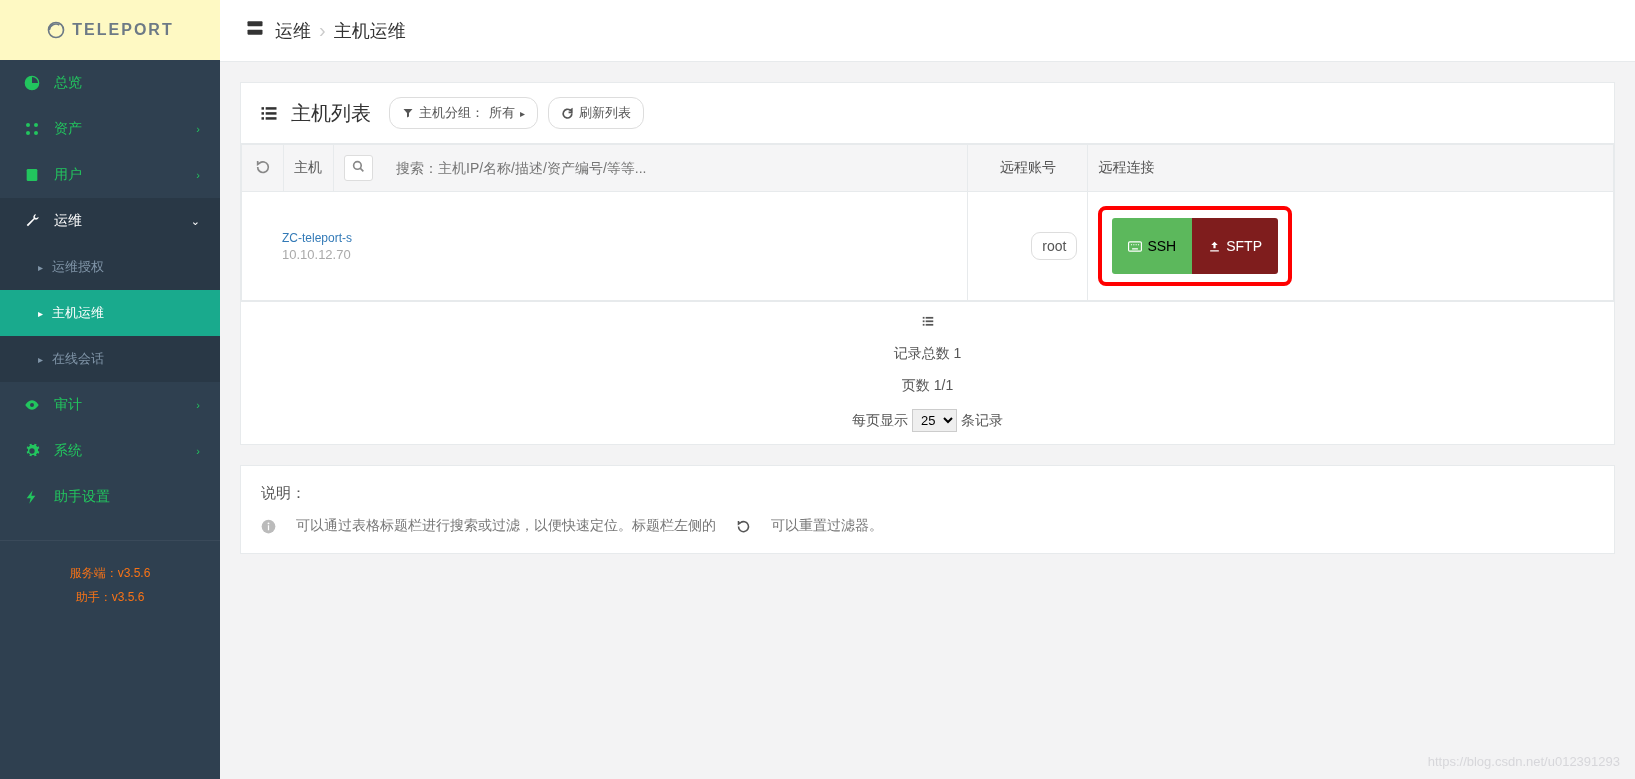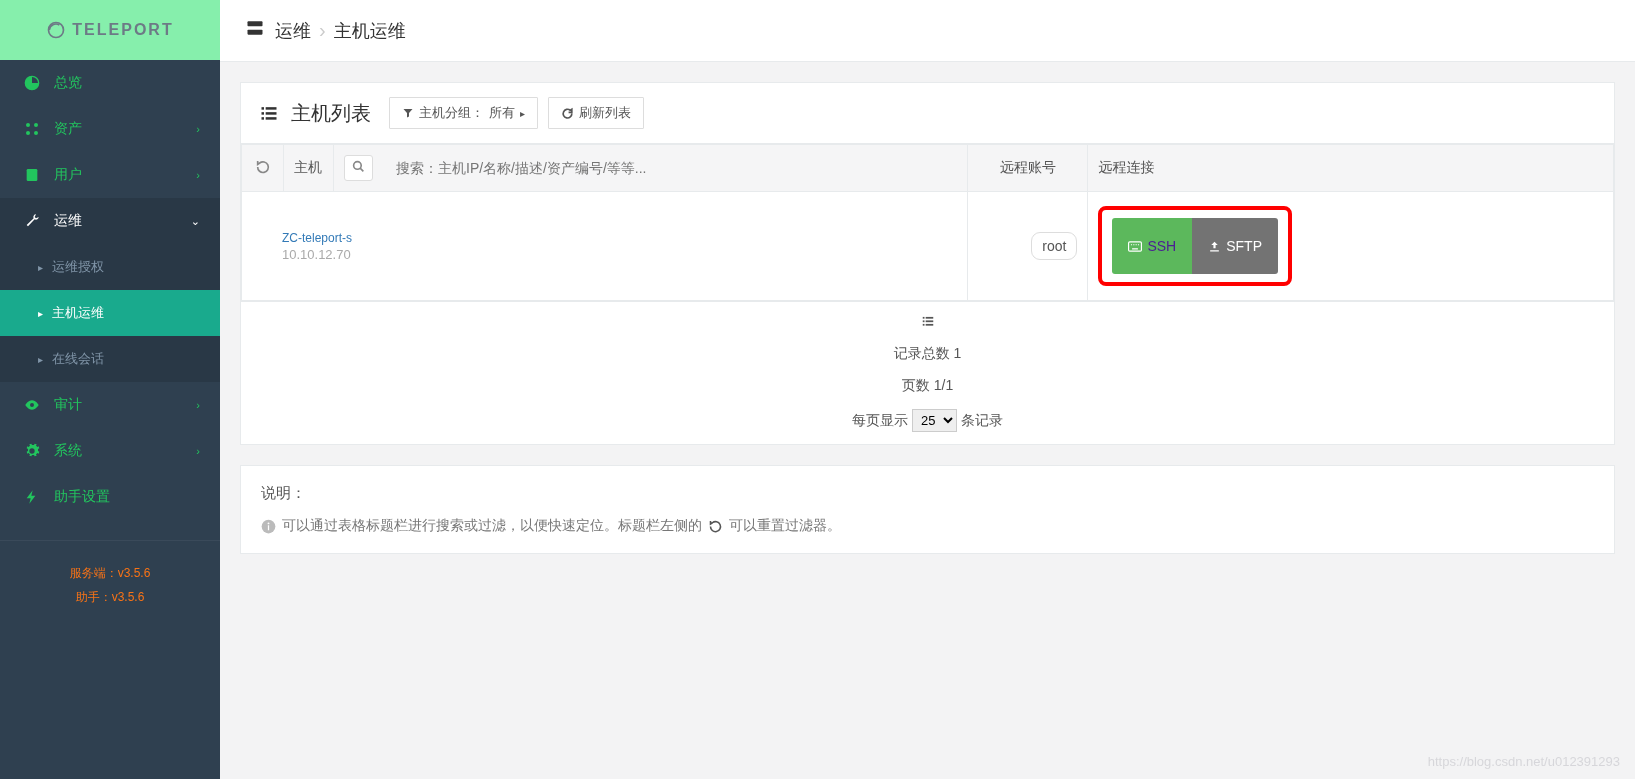--- a/index.html
+++ b/index.html
@@ -1,21 +1,21 @@
 <!DOCTYPE html>
 <html><head>
   <meta charset="utf-8">
   <style>
     * { margin: 0; padding: 0; box-sizing: border-box; }
     body { font-family: "Helvetica Neue", Helvetica, Arial, "Microsoft YaHei", sans-serif; font-size: 14px; color: #676a6c; background: #f3f3f4; }
     .wrapper { display: flex; min-height: 779px; }
     
     
     .sidebar { width: 220px; background: #2f4050; color: #a7b1c2; flex-shrink: 0; display: flex; flex-direction: column; }
-    .logo-area { height: 60px; background: #86efac; display: flex; align-items: center; justify-content: center; color: #6d7a86; letter-spacing: 2px; font-size: 16px; font-weight: 600; }
+    .logo-area { height: 60px; background: #fef9c3; display: flex; align-items: center; justify-content: center; color: #6d7a86; letter-spacing: 2px; font-size: 16px; font-weight: 600; }
     .logo-area svg { margin-right: 6px; }
     .user-block { padding: 15px 15px 15px 12px; display: flex; align-items: center; background: #2f4050; }
     .avatar { width: 38px; height: 38px; border-radius: 50%; background: #f8e8d8; margin-right: 12px; position: relative; overflow: hidden; }
     .avatar::before { content: ""; position: absolute; top: 6px; left: 50%; transform: translateX(-50%); width: 18px; height: 18px; background: #f8e0c8; border-radius: 50%; }
     .avatar::after { content: ""; position: absolute; top: 3px; left: 50%; transform: translateX(-50%); width: 24px; height: 14px; background: #4a3528; border-radius: 50% 50% 0 0; }
     .user-info .username { color: #fff; font-size: 15px; font-weight: 600; }
     .user-info .role { color: #8095a8; font-size: 12px; margin-top: 2px; }
     .user-info .role::after { content: " ▸"; font-size: 10px; }
     .nav-menu { list-style: none; }
     .nav-menu li { position: relative; }
@@ -32,47 +32,47 @@
     
     
     .main { flex: 1; display: flex; flex-direction: column; min-width: 0; }
     .breadcrumb-bar { background: #fff; border-bottom: 1px solid #e7eaec; padding: 18px 25px; display: flex; align-items: center; font-size: 18px; color: #333; }
     .breadcrumb-bar .icon { margin-right: 10px; }
     .breadcrumb-bar .sep { color: #ccc; margin: 0 8px; font-size: 20px; }
     .content { padding: 20px; }
     .panel { background: #fff; margin-bottom: 20px; border: 1px solid #e7eaec; }
     .panel-header { padding: 14px 18px; border-bottom: 1px solid #e7eaec; display: flex; align-items: center; gap: 10px; }
     .panel-title { font-size: 20px; color: #333; display: flex; align-items: center; gap: 12px; margin-right: 8px; }
-    .btn { border: 1px solid #ddd; background: #fff; padding: 6px 12px; font-size: 13px; border-radius: 1px; cursor: pointer; display: inline-flex; align-items: center; gap: 5px; color: #555; }
+    .btn { border: 1px solid #ddd; background: #fff; padding: 6px 12px; font-size: 13px; border-radius: 12px; cursor: pointer; display: inline-flex; align-items: center; gap: 5px; color: #555; }
     .btn .caret-r { font-size: 10px; }
     
     
     table { width: 100%; border-collapse: collapse; }
     th { background: #f5f5f6; text-align: left; padding: 10px 10px; border: 1px solid #e7eaec; font-weight: normal; color: #555; font-size: 14px; }
     th.col-reset { width: 42px; text-align: center; }
     th.col-host-label { width: 50px; }
     th.col-account { width: 120px; text-align: center; }
     td { padding: 14px 10px; border: 1px solid #e7eaec; vertical-align: middle; }
     td.host-cell { padding-left: 40px; }
     .search-area { display: flex; align-items: center; gap: 18px; }
     .search-icon-box { border: 1px solid #ddd; padding: 4px 7px; border-radius: 3px; background: #fff; }
     .search-input { border: none; outline: none; font-size: 14px; padding: 5px; flex: 1; background: transparent; }
     .host-name { color: #337ab7; font-size: 12px; }
     .host-ip { color: #aaa; font-size: 13px; margin-top: 2px; }
     .account-btn { border: 1px solid #ddd; background: #fff; padding: 5px 10px; border-radius: 9px; font-size: 14px; color: #555; cursor: pointer; }
     .conn-btns { display: inline-flex; border: 4px solid #f00; border-radius: 8px; padding: 8px 10px; }
-    .ssh-btn { background: #5cb85c; color: #4c1d95; border: none; padding: 15px 16px; border-radius: 3px 0 0 3px; font-size: 14px; cursor: pointer; display: inline-flex; align-items: center; gap: 5px; }
-    .sftp-btn { background: #737373; color: #fff; border: none; padding: 20px 16px; border-radius: 0 3px 3px 0; font-size: 14px; cursor: pointer; display: inline-flex; align-items: center; gap: 5px; }
+    .ssh-btn { background: #5cb85c; color: #000000; border: none; padding: 15px 16px; border-radius: 3px 0 0 3px; font-size: 14px; cursor: pointer; display: inline-flex; align-items: center; gap: 5px; }
+    .sftp-btn { background: #7f1d1d; color: #fff; border: none; padding: 20px 16px; border-radius: 0 3px 3px 0; font-size: 14px; cursor: pointer; display: inline-flex; align-items: center; gap: 5px; }
     
     .table-footer { padding: 12px 18px; text-align: right; color: #555; font-size: 14px; display: flex; justify-content: flex-end; align-items: center; gap: 14px; border-top: 1px solid #e7eaec; flex-direction: column; }
     .table-footer select { border: 1px solid #ccc; padding: 2px 4px; font-size: 13px; }
     
     .info-panel { padding: 18px 20px; }
     .info-title { font-size: 15px; color: #555; margin-bottom: 14px; }
-    .info-line { color: #777; font-size: 14px; display: flex; align-items: center; gap: 6px; }
+    .info-line { color: #777; font-size: 14px; display: flex; align-items: center; gap: 20px; }
     .info-line .reset-icon { font-size: 15px; }
     
     .watermark { position: fixed; bottom: 10px; right: 15px; color: rgba(150,150,160,0.3); font-size: 13px; }
     
     
     .i { display: inline-block; vertical-align: middle; }
   </style>
 </head>
 <body>
 

